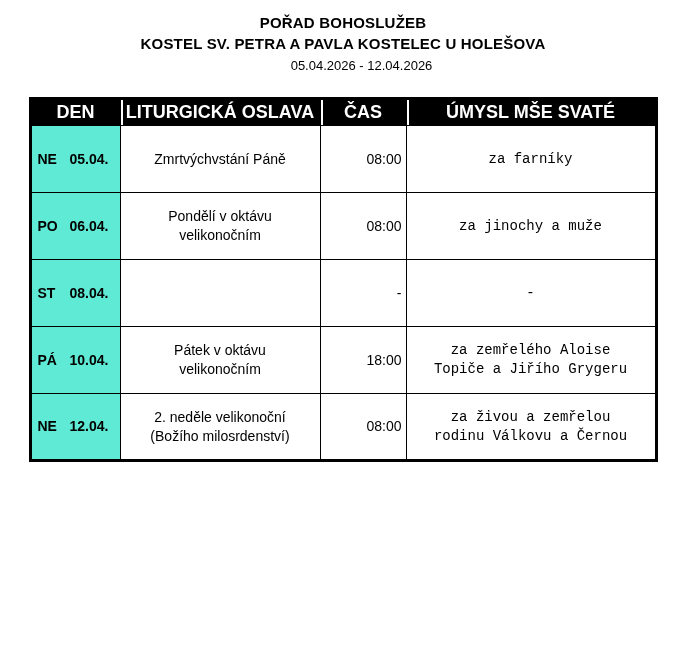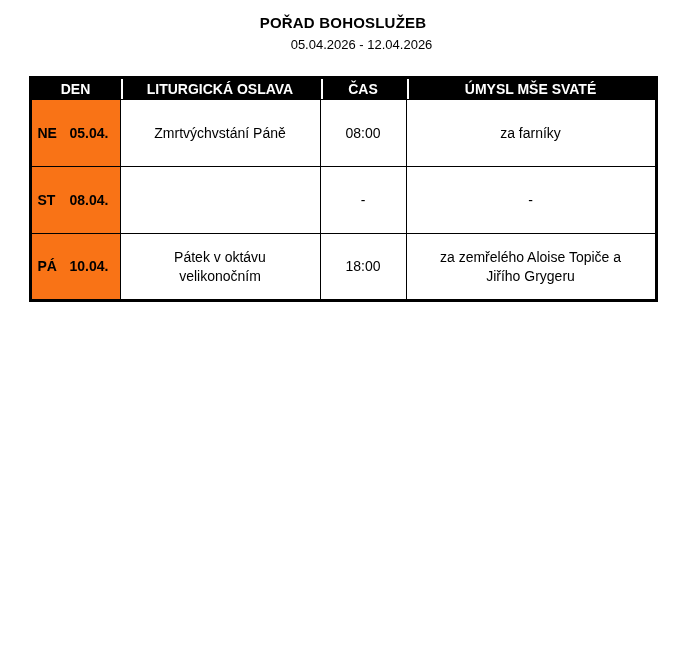--- a/index.html
+++ b/index.html
@@ -20,56 +20,57 @@
     table-layout: fixed;
     width: 626px;
     margin: 22px auto 0;
     border: 3px solid #000000;
   }
   th, td { border: 1px solid #000000; }
 
   thead th {
     background: #000000;
     color: #ffffff;
-    font-size: 14px;
+    font-size: 18px;
     font-weight: bold;
     height: 22px;
     padding: 2px 0;
     text-align: center;
   }
   thead th:not(:first-child) { box-shadow: inset 2px 0 0 #ffffff; }
 
   tbody tr { height: 67px; }
   td {
     font-size: 14px;
     text-align: center;
     vertical-align: middle;
     line-height: 1.35;
   }
   td.day-cell {
-    background: #f97316;
+    background: #5eead4;
     text-align: left;
     font-weight: bold;
     padding-left: 6px;
     font-size: 14px;
   }
   .day-abbrev { display: inline-block; min-width: 26px; }
   .day-date { margin-left: 6px; }
 
   td.celebration-cell { padding: 6px 16px; }
-  td.time-cell { padding: 7px 4px; }
-  td.intention-cell { padding: 0 16px; }
+  td.time-cell { padding: 7px 4px; text-align: right; }
+  td.intention-cell { padding: 0 16px; font-family: Liberation Mono, monospace; }
 </style>
 </head>
 <body>
 
 <div class="page">
 
   <header class="titles">
     <div class="title-main">POŘAD BOHOSLUŽEB</div>
+    <div class="title-main">KOSTEL SV. PETRA A PAVLA KOSTELEC U HOLEŠOVA</div>
     <div class="date-range">05.04.2026 - 12.04.2026</div>
   </header>
 
   <table class="schedule">
     <colgroup>
       <col style="width:90px">
       <col style="width:200px">
       <col style="width:86px">
       <col style="width:250px">
     </colgroup>
@@ -85,30 +86,46 @@
       <tr>
         <td class="day-cell">
           <span class="day-abbrev">NE</span><span class="day-date">05.04.</span>
         </td>
         <td class="celebration-cell">Zmrtvýchvstání Páně</td>
         <td class="time-cell">08:00</td>
         <td class="intention-cell">za farníky</td>
       </tr>
       <tr>
         <td class="day-cell">
+          <span class="day-abbrev">PO</span><span class="day-date">06.04.</span>
+        </td>
+        <td class="celebration-cell">Pondělí v oktávu velikonočním</td>
+        <td class="time-cell">08:00</td>
+        <td class="intention-cell">za jinochy a muže</td>
+      </tr>
+      <tr>
+        <td class="day-cell">
           <span class="day-abbrev">ST</span><span class="day-date">08.04.</span>
         </td>
         <td class="celebration-cell"></td>
         <td class="time-cell">-</td>
         <td class="intention-cell">-</td>
       </tr>
       <tr>
         <td class="day-cell">
           <span class="day-abbrev">PÁ</span><span class="day-date">10.04.</span>
         </td>
         <td class="celebration-cell">Pátek v oktávu velikonočním</td>
         <td class="time-cell">18:00</td>
         <td class="intention-cell">za zemřelého Aloise Topiče a Jiřího Grygeru</td>
       </tr>
+      <tr>
+        <td class="day-cell">
+          <span class="day-abbrev">NE</span><span class="day-date">12.04.</span>
+        </td>
+        <td class="celebration-cell">2. neděle velikonoční (Božího milosrdenství)</td>
+        <td class="time-cell">08:00</td>
+        <td class="intention-cell">za živou a zemřelou rodinu Válkovu a Černou</td>
+      </tr>
     </tbody>
   </table>
 
 </div>
 
 </body></html>

